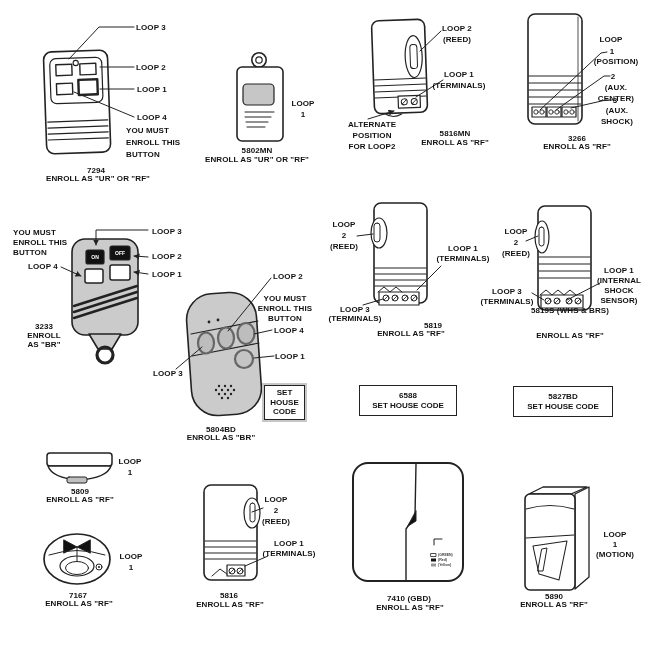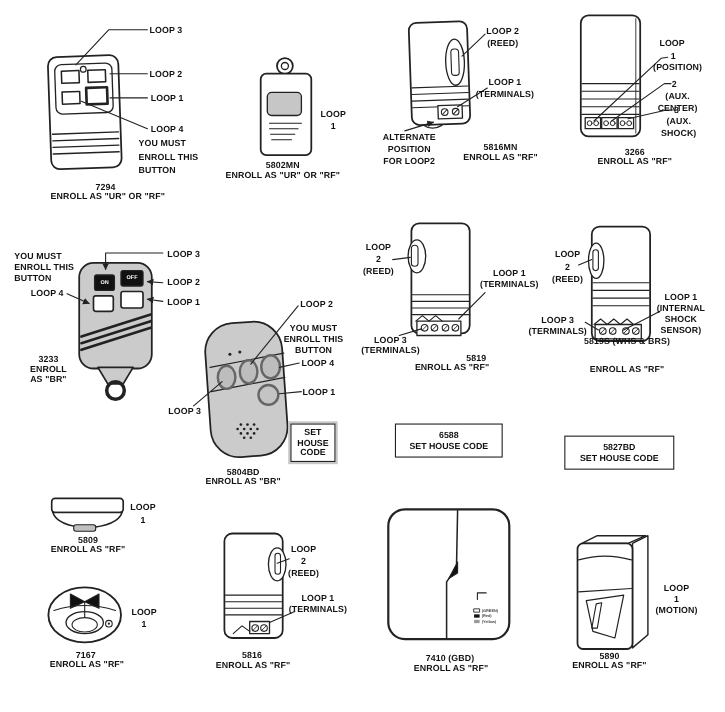--- a/index.html
+++ b/index.html
@@ -315,21 +315,21 @@
 SENSOR)</div>
 <div class="lbl c lh10" style="left:507px;top:287px">LOOP 3
 (TERMINALS)</div>
 <div class="lbl c" style="left:570px;top:306px">5819S (WHS &amp; BRS)</div>
 <div class="lbl c" style="left:570px;top:331px">ENROLL AS "RF"</div>
 
 <div class="box" style="left:359px;top:385px;width:96px;height:29px">
   <span class="lbl2">6588</span>
   <span class="lbl2">SET HOUSE CODE</span>
 </div>
-<div class="box" style="left:513px;top:396px;width:98px;height:29px">
+<div class="box" style="left:513px;top:386px;width:98px;height:29px">
   <span class="lbl2">5827BD</span>
   <span class="lbl2">SET HOUSE CODE</span>
 </div>
 
 <div class="lbl c lh11" style="left:130px;top:456px">LOOP
 1</div>
 <div class="lbl c" style="left:80px;top:487px">5809</div>
 <div class="lbl c" style="left:80px;top:495px">ENROLL AS "RF"</div>
 
 <div class="lbl c lh11" style="left:131px;top:551px">LOOP

